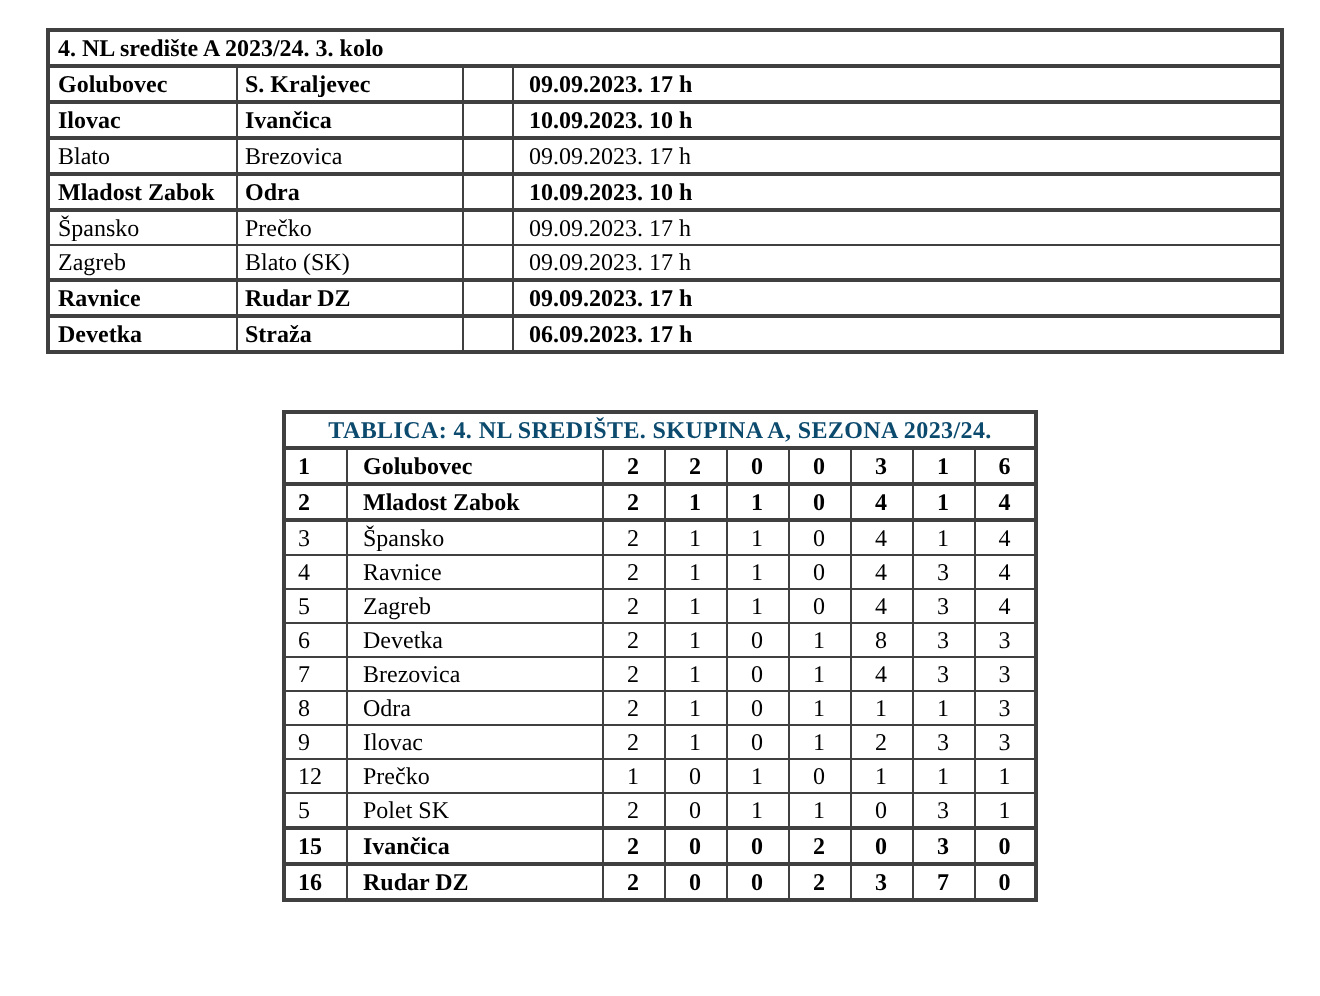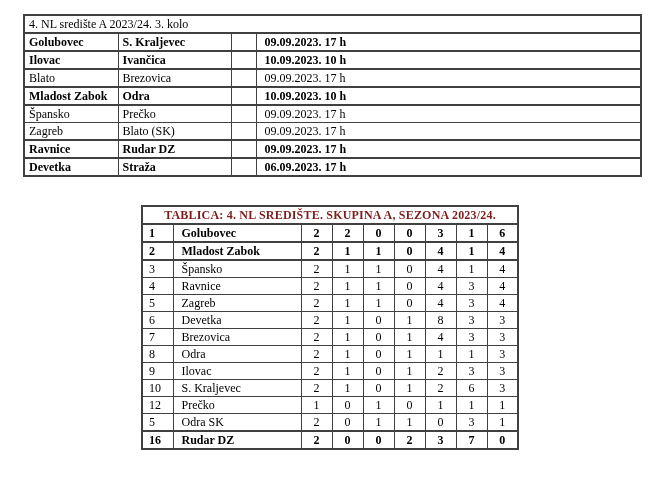--- a/index.html
+++ b/index.html
@@ -33,21 +33,21 @@
   .fixtures {
     left: 23px;
     top: 14px;
     width: 617px;
     border: 2px solid #404040;
   }
   .fixtures td {
     border: 1px solid #404040;
   }
   .fixtures tr.title-row td {
-    font-weight: normal;
+    font-weight: bold;
     border-bottom-width: 1px;
   }
   .fixtures tr.bold td {
     font-weight: bold;
     border-top-width: 2px;
     border-bottom-width: 2px;
   }
   .fixtures td.dt {
     padding-left: 8px;
     margin-left: 17px;
@@ -59,21 +59,21 @@
     top: 205px;
     width: 377px;
     border: 2px solid #404040;
   }
   .standings td {
     border: 1px solid #404040;
   }
   .standings tr.title-row td {
     font-weight: bold;
     text-align: center;
-    color: #7f1d1d;
+    color: #0c4a6e;
     border-bottom-width: 2px;
     letter-spacing: 0.2px;
   }
   .standings tr.bold td {
     font-weight: bold;
     border-top-width: 2px;
     border-bottom-width: 2px;
   }
   .standings td.rank {
     padding-left: 6px;
@@ -260,51 +260,51 @@
         <td class="team">Ilovac</td>
         <td class="num">2</td>
         <td class="num">1</td>
         <td class="num">0</td>
         <td class="num">1</td>
         <td class="num">2</td>
         <td class="num">3</td>
         <td class="num">3</td>
       </tr>
       <tr>
-        <td class="rank">10</td>
-        <td class="team">S. Kraljevec</td>
-        <td class="num">2</td>
-        <td class="num">1</td>
-        <td class="num">0</td>
-        <td class="num">1</td>
-        <td class="num">2</td>
-        <td class="num">6</td>
-        <td class="num">3</td>
-      </tr>
-      <tr>
         <td class="rank">12</td>
         <td class="team">Prečko</td>
         <td class="num">1</td>
         <td class="num">0</td>
         <td class="num">1</td>
         <td class="num">0</td>
         <td class="num">1</td>
         <td class="num">1</td>
         <td class="num">1</td>
       </tr>
       <tr>
         <td class="rank">5</td>
-        <td class="team">Odra SK</td>
-        <td class="num">2</td>
-        <td class="num">0</td>
-        <td class="num">1</td>
-        <td class="num">1</td>
-        <td class="num">0</td>
-        <td class="num">3</td>
-        <td class="num">1</td>
+        <td class="team">Polet SK</td>
+        <td class="num">2</td>
+        <td class="num">0</td>
+        <td class="num">1</td>
+        <td class="num">1</td>
+        <td class="num">0</td>
+        <td class="num">3</td>
+        <td class="num">1</td>
+      </tr>
+      <tr class="bold">
+        <td class="rank">15</td>
+        <td class="team">Ivančica</td>
+        <td class="num">2</td>
+        <td class="num">0</td>
+        <td class="num">0</td>
+        <td class="num">2</td>
+        <td class="num">0</td>
+        <td class="num">3</td>
+        <td class="num">0</td>
       </tr>
       <tr class="bold">
         <td class="rank">16</td>
         <td class="team">Rudar DZ</td>
         <td class="num">2</td>
         <td class="num">0</td>
         <td class="num">0</td>
         <td class="num">2</td>
         <td class="num">3</td>
         <td class="num">7</td>

